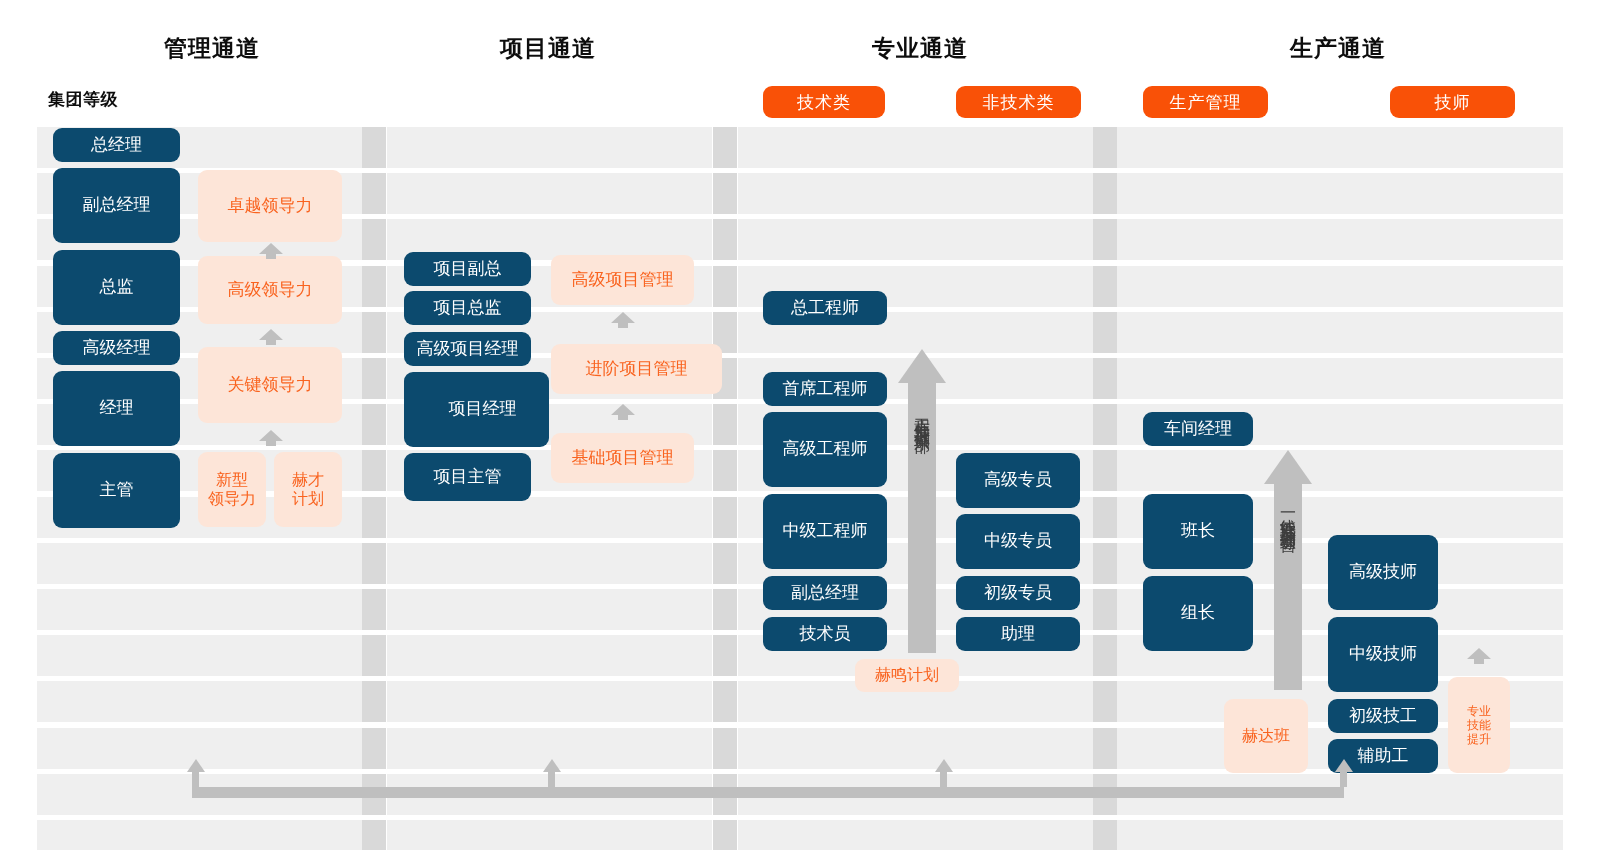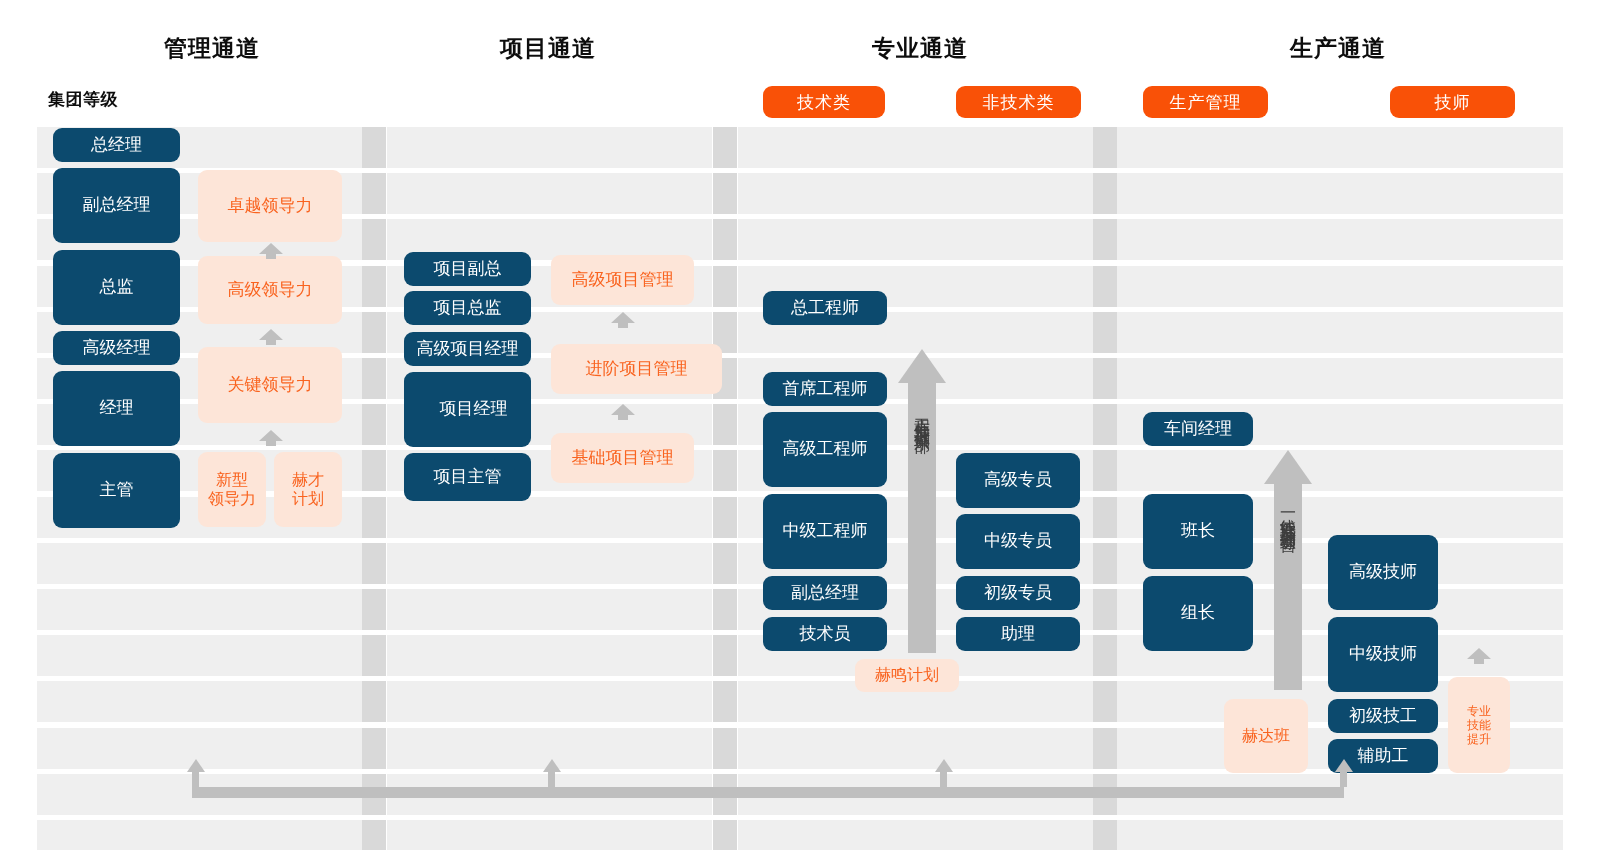--- a/index.html
+++ b/index.html
@@ -297,21 +297,21 @@
   </div>
   <div class="uparrow" style="left:259px;top:430px;">
     <svg width="24" height="16" viewBox="0 0 24 16">
         <path d="M12 0 L24 11 L17 11 L17 16 L7 16 L7 11 L0 11 Z" fill="#bfbfbf"></path>
       </svg>
   </div>
 
   <div class="node solid" style="left:404px;top:252px;width:127px;height:34px;font-size:17px;">项目副总</div>
   <div class="node solid" style="left:404px;top:291px;width:127px;height:34px;font-size:17px;">项目总监</div>
   <div class="node solid" style="left:404px;top:332px;width:127px;height:34px;font-size:17px;">高级项目经理</div>
-  <div class="node solid" style="left:404px;top:372px;width:127px;height:75px;font-size:17px;padding-left:12px;">项目经理</div>
+  <div class="node solid" style="left:404px;top:372px;width:145px;height:75px;font-size:17px;padding-left:12px;">项目经理</div>
   <div class="node solid" style="left:404px;top:453px;width:127px;height:48px;font-size:17px;">项目主管</div>
 
   <div class="node soft" style="left:551px;top:255px;width:143px;height:50px;font-size:17px;">高级项目管理</div>
   <div class="node soft" style="left:551px;top:344px;width:171px;height:50px;font-size:17px;">进阶项目管理</div>
   <div class="node soft" style="left:551px;top:433px;width:143px;height:50px;font-size:17px;">基础项目管理</div>
 
   <div class="uparrow" style="left:611px;top:312px;">
     <svg width="24" height="16" viewBox="0 0 24 16">
         <path d="M12 0 L24 11 L17 11 L17 16 L7 16 L7 11 L0 11 Z" fill="#bfbfbf"></path>
       </svg>

